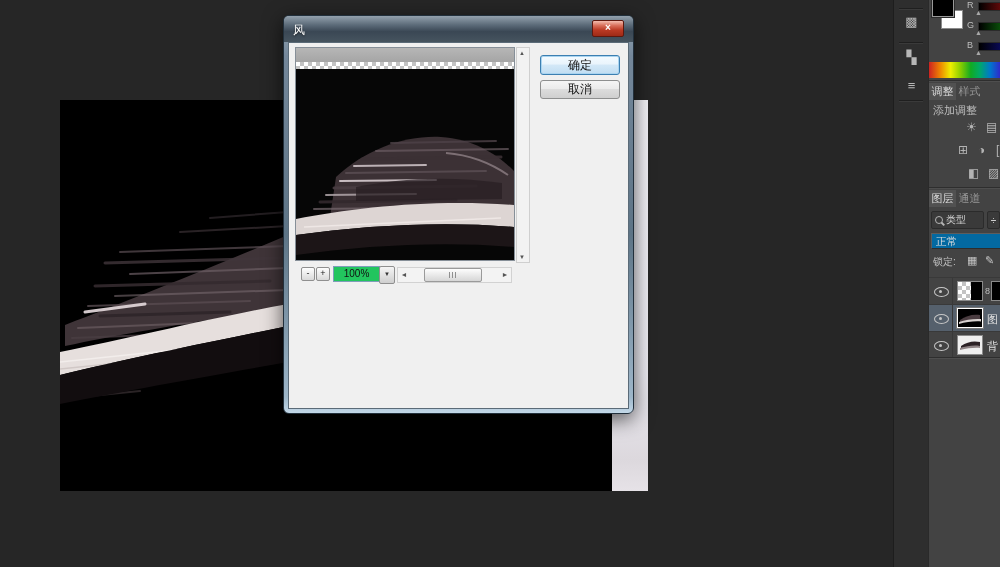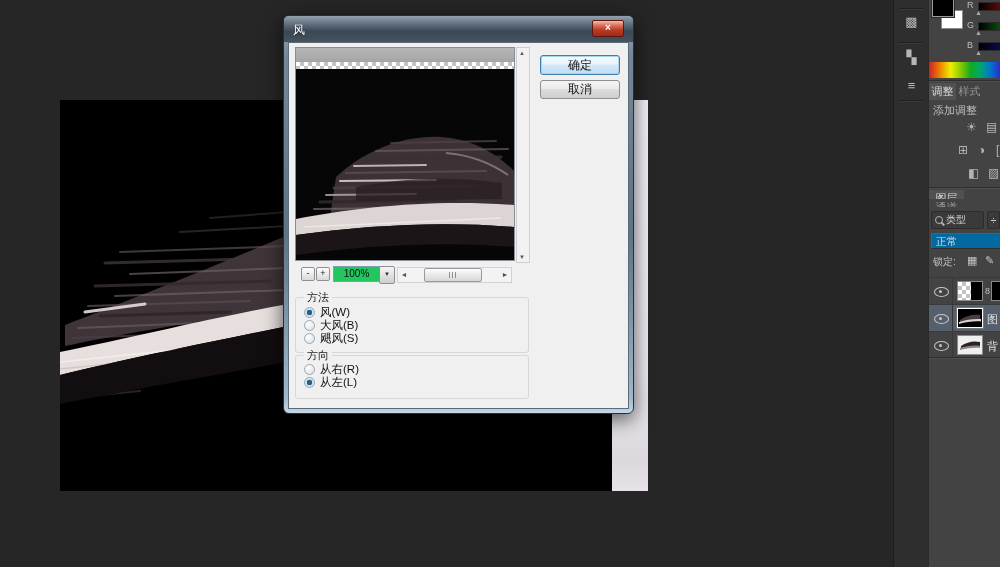--- a/index.html
+++ b/index.html
@@ -196,47 +196,21 @@
         <span class="combo-arrow">▼</span>
         <div class="hscroll">
           <span class="harrow left">◄</span>
           <div class="hthumb">
               <span class="grip"></span>
             </div>
           <span class="harrow right">►</span>
         </div>
       </div>
 
-      <div class="groupbox gb-method">
-        <span class="legend">方法</span>
-        <div class="radio-row" style="top:8px;">
-          <span class="radio on"></span>
-          <span class="radio-label">风(W)</span>
-        </div>
-        <div class="radio-row" style="top:21px;">
-          <span class="radio"></span>
-          <span class="radio-label">大风(B)</span>
-        </div>
-        <div class="radio-row" style="top:34px;">
-          <span class="radio"></span>
-          <span class="radio-label">飓风(S)</span>
-        </div>
-      </div>
-
-      <div class="groupbox gb-dir">
-        <span class="legend">方向</span>
-        <div class="radio-row" style="top:7px;">
-          <span class="radio"></span>
-          <span class="radio-label">从右(R)</span>
-        </div>
-        <div class="radio-row" style="top:20px;">
-          <span class="radio on"></span>
-          <span class="radio-label">从左(L)</span>
-        </div>
-      </div>
+
 
       <div class="btn btn-ok">确定</div>
       <div class="btn btn-cancel">取消</div>
     </div>
   </div>
 
   <div class="dock">
     <div class="sep" style="top:8px;"></div>
     <div class="dock-icon" style="top:14px;">▩</div>
     <div class="sep" style="top:42px;"></div>
@@ -274,21 +248,21 @@
     <div class="plabel" style="top:103px;">添加调整</div>
     <span class="adj-icon" style="left:37px;top:120px;">☀</span>
     <span class="adj-icon" style="left:57px;top:120px;">▤</span>
     <span class="adj-icon" style="left:29px;top:143px;">⊞</span>
     <span class="adj-icon" style="left:49px;top:143px;">◑</span>
     <span class="adj-icon" style="left:67px;top:143px;">[</span>
     <span class="adj-icon" style="left:39px;top:166px;">◧</span>
     <span class="adj-icon" style="left:59px;top:166px;">▨</span>
     <div class="pdiv" style="top:187px;"></div>
 
-    <div class="ptabs" style="top:190px;flex-direction:column;">
+    <div class="ptabs" style="top:190px;">
       <span class="ptab on">图层</span>
       <span class="ptab">通道</span>
     </div>
 
     <div class="mini-box" style="left:2px;top:211px;width:53px;">
       <span class="mag"></span>
       <span>类型</span>
     </div>
     <div class="mini-box" style="left:58px;top:211px;width:13px;justify-content:center;">
       <span>÷</span>

